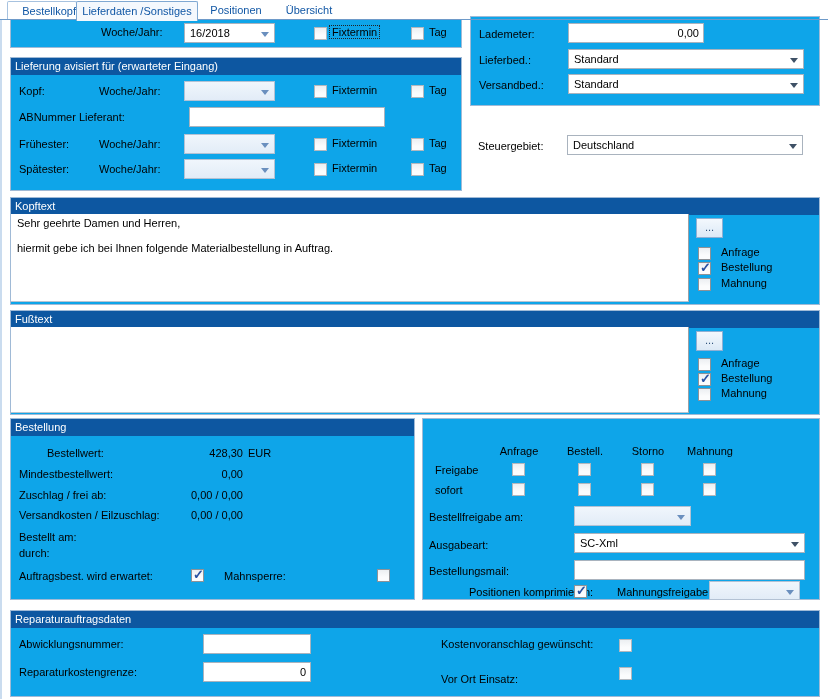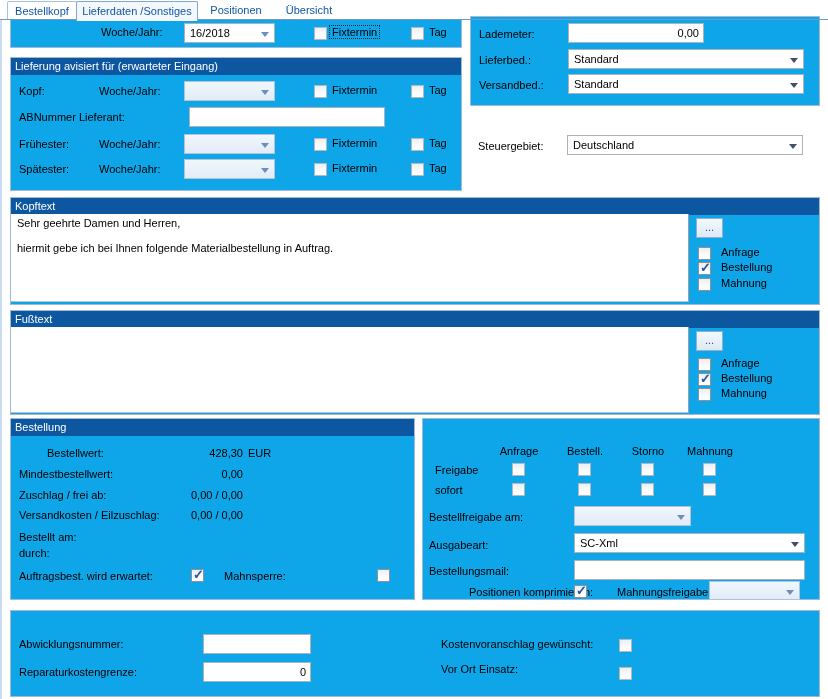--- a/index.html
+++ b/index.html
@@ -60,21 +60,21 @@
 
   .val { position:absolute; text-align:right; white-space:nowrap; }
 </style>
 </head>
 <body>
 
 <div id="screen">
   <div class="edge-l"></div>
 
   <div class="tabline"></div>
-  <div class="tab boxed" style="left:7px;width:70px;">Bestellkopf</div>
+  <div class="tab boxed" style="left:7px;width:70px;text-align:right;">Bestellkopf</div>
   <div class="tab active" style="left:76px;width:122px;">Lieferdaten /Sonstiges</div>
   <div class="tab" style="left:200px;width:72px;">Positionen</div>
   <div class="tab" style="left:276px;width:66px;">Übersicht</div>
 
   <div class="gbox notop" style="left:10px;top:19px;width:452px;height:29px;">
     <span class="lbl" style="left:90px;top:7px;">Woche/Jahr:</span>
     <div class="combo arrblue" style="left:173px;top:4px;width:91px;">
       <span class="ctext">16/2018</span>
       <span class="carr"></span>
     </div>
@@ -236,26 +236,27 @@
     <span class="lbl" style="left:6px;top:167px;padding-left:40px;">Positionen komprimieren:</span>
     <span class="cb checked" style="left:151px;top:166px;"></span>
     <span class="lbl" style="left:194px;top:167px;">Mahnungsfreigabe:</span>
     <div class="combo lite" style="left:286px;top:162px;width:91px;height:19px;">
       <span class="ctext"></span>
       <span class="carr"></span>
     </div>
   </div>
 
   <div class="gbox" style="left:10px;top:610px;width:810px;height:87px;">
+    <div class="ghead">Reparaturauftragsdaten</div>
 
     <span class="lbl" style="left:8px;top:27px;">Abwicklungsnummer:</span>
     <input class="inp" style="left: 192px; top: 23px; width: 108px;" value="">
 
     <span class="lbl" style="left:8px;top:55px;">Reparaturkostengrenze:</span>
     <input class="inp r" style="left: 192px; top: 51px; width: 108px;" value="0">
 
     <span class="lbl" style="left:430px;top:27px;">Kostenvoranschlag gewünscht:</span>
     <span class="cb dim" style="left:608px;top:28px;"></span>
 
-    <span class="lbl" style="left:430px;top:52px;">Vor Ort Einsatz:</span>
+    <span class="lbl" style="left:430px;top:62px;">Vor Ort Einsatz:</span>
     <span class="cb dim" style="left:608px;top:56px;"></span>
   </div>
 </div>
 
 </body></html>

